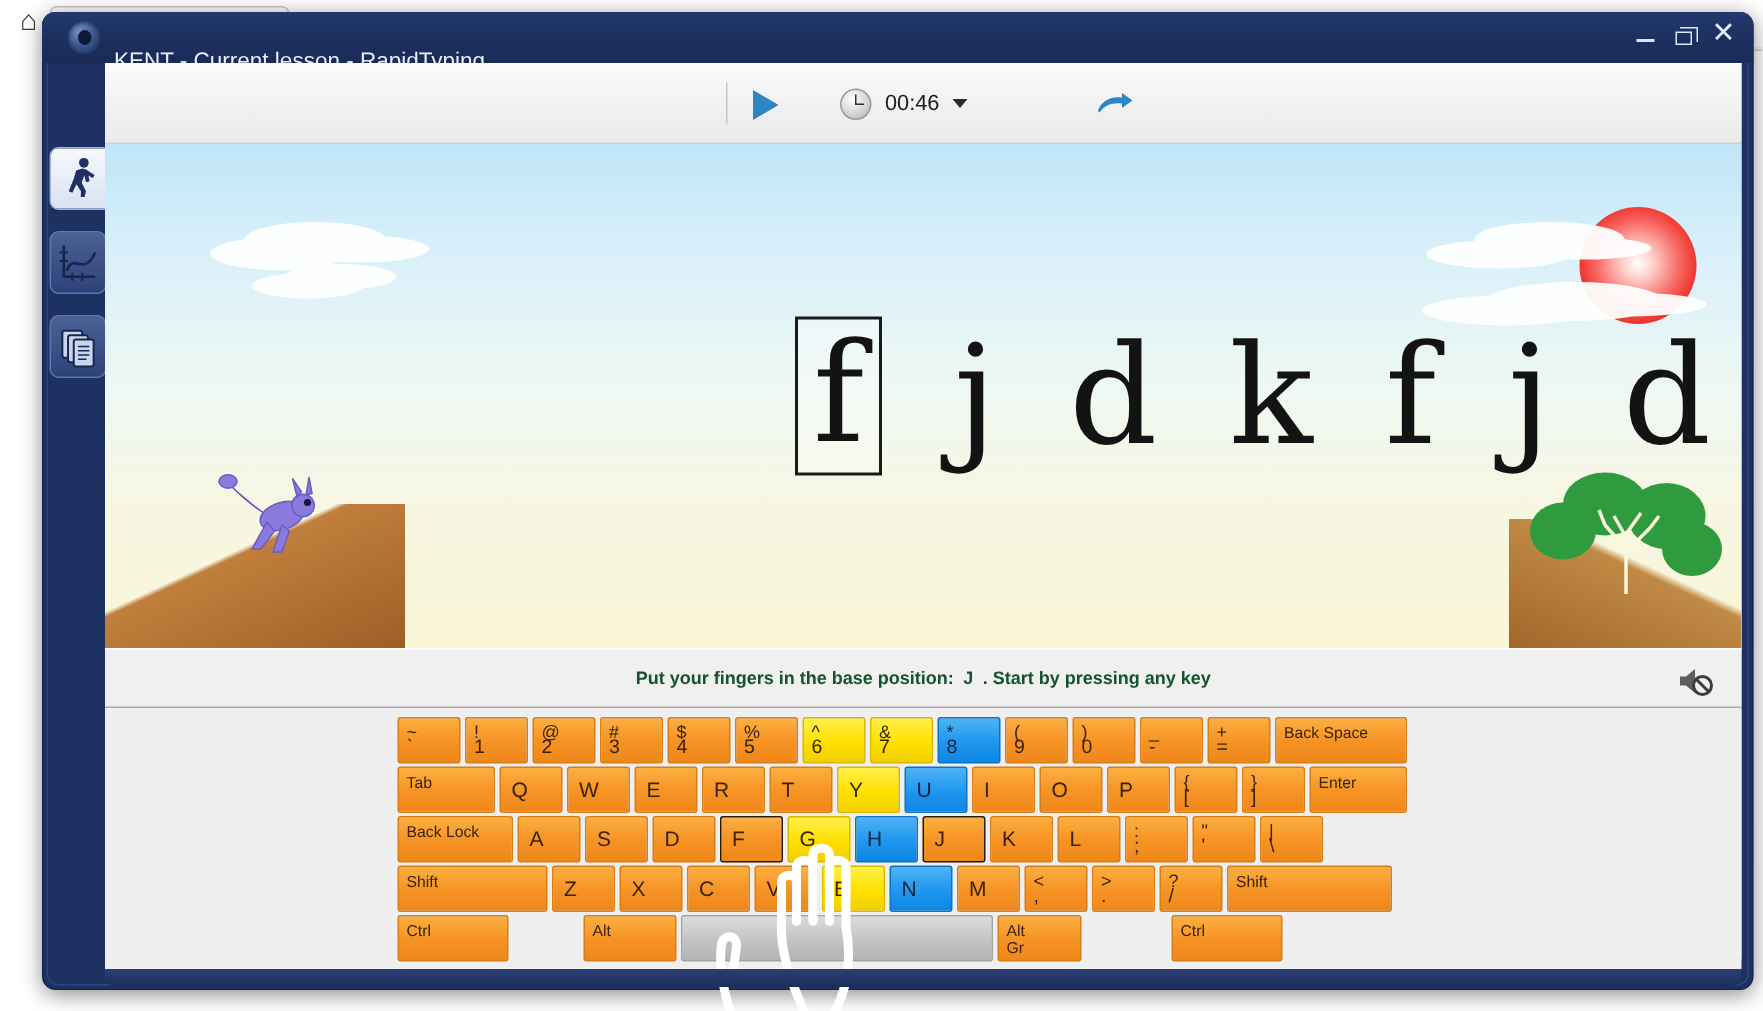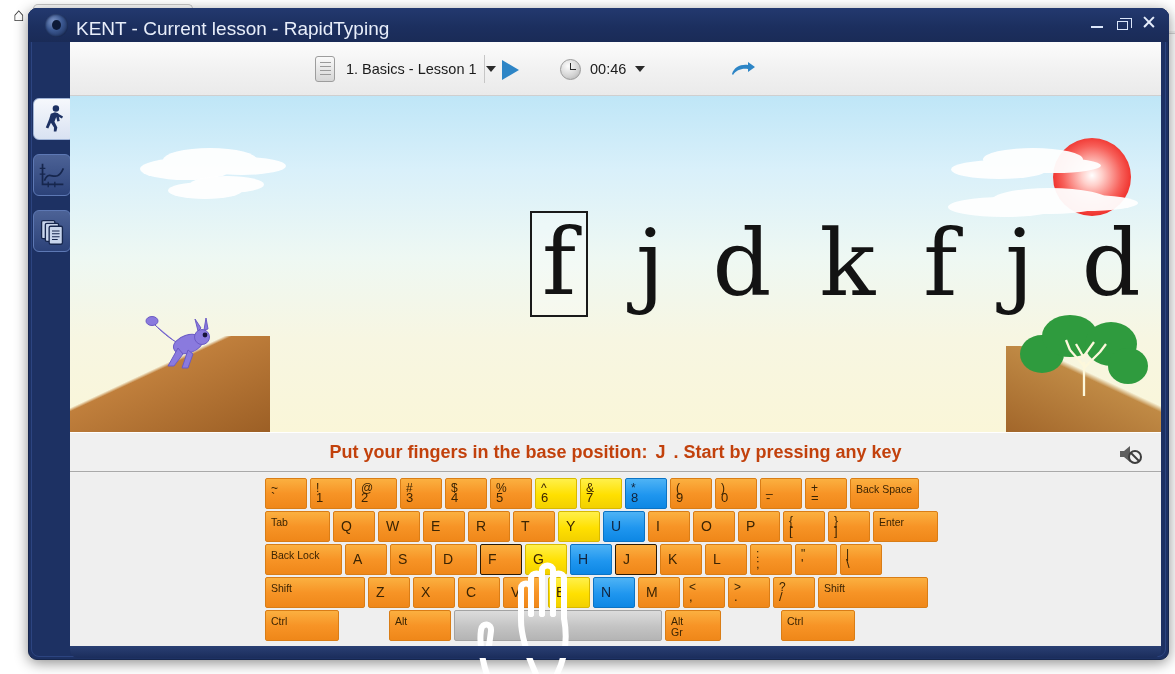--- a/index.html
+++ b/index.html
@@ -68,22 +68,22 @@
     position: absolute; left: 17px; top: 6px; width: 23px; height: 23px;
     border-radius: 50%;
     background: radial-gradient(circle at 36% 32%, #7b93c4 0%, #3b5891 42%, #16264d 100%);
     box-shadow: inset 0 0 3px #0b1533;
   }
   #app-logo::after{
     content:""; position:absolute; left:7px; top:6px; width:9px; height:10px;
     border-radius:50%; background:#0d1a38;
   }
   #win-title {
-    position: absolute; left: 48px; top: 4px; height: 27px; line-height: 34px;
-    font-size: 19px; color: #e8eefa; white-space: nowrap;
+    position: absolute; left: 48px; top: 16px; height: 27px; line-height: 34px;
+    font-size: 15px; color: #e8eefa; white-space: nowrap;
   }
   .win-btn {
     position: absolute; top: 9px; width: 20px; height: 18px;
     color: #e6eefc; font-size: 15px; line-height: 18px; text-align: center;
   }
   #btn-min { right: 62px; }
   #btn-max { right: 37px; }
   #btn-close { right: 10px; font-size: 19px; top: 6px; }
   .glyph-min { display:block; width:12px; height:2px; background:#dbe6fa; margin:9px auto 0;}
   .glyph-max { display:block; width:11px; height:9px; border:1.6px solid #dbe6fa; margin:4px auto 0; position:relative;}
@@ -209,21 +209,21 @@
     background: linear-gradient(205deg, rgba(250,246,216,0) 38%, #c08a45 42%, #a2662a 100%);
   }
   #bushes { position:absolute; right:8px; bottom:30px; width:145px; height:92px; }
 
   
   #hint-bar {
     position:absolute; left:0; top:390px; width:1091px; height:40px;
     background:#f0f0f0; border-top:1px solid #ffffff; border-bottom:1px solid #a9a9a9;
     display:flex; align-items:center; justify-content:center;
   }
-  #hint-text { font-size:18px; font-weight:bold; color:#c2410c; }
+  #hint-text { font-size:12px; font-weight:bold; color:#14532d; }
   #hint-text .base-key { margin:0 3px; }
   #mute-icon { position:absolute; right:18px; top:10px; width:26px; height:22px; }
 
   
   #kb-area {
     position:absolute; left:0; top:431px; width:1091px; height:173px;
     background:#efefef;
   }
   #keyboard { position:absolute; left:195px; top:5px; width:640px; height:165px; }
   .krow { position:absolute; left:0; height:31px; }
@@ -316,25 +316,20 @@
           <path d="M19 21 H27 M19 24 H27 M19 27 H27 M19 30 H25"></path>
         </g>
       </svg>
     </div>
   </div>
 
   <div id="client">
 
     <div id="toolbar">
 
-      <div class="tb-item" style="left:245px;">
-        <div id="doc-icon"></div>
-        <span class="tb-label">1. Basics - Lesson 1</span>
-        <span class="caret"></span>
-      </div>
 
       <div id="tb-divider"></div>
       <div id="play-btn"></div>
 
       <div class="tb-item" style="left:490px;">
         <div id="clock-icon"></div>
         <span class="tb-label">00:46</span>
         <span class="caret"></span>
       </div>
 
@@ -451,21 +446,21 @@
               <span class="kmain">0</span>
             </div>
             <div class="key" style="left: 495px; width: 42px;">
               <span class="ktop">_</span>
               <span class="kmain">-</span>
             </div>
             <div class="key" style="left: 540px; width: 42px;">
               <span class="ktop">+</span>
               <span class="kmain">=</span>
             </div>
-            <div class="key" style="left: 585px; width: 69px;">
+            <div class="key" style="left: 585px; width: 88px;">
               <span class="klbl">Back Space</span>
             </div>
           </div>
           <div class="krow" style="top: 33px;">
             <div class="key" style="left: 0px; width: 65px;">
               <span class="klbl">Tab</span>
             </div>
             <div class="key" style="left: 68px; width: 42px;">
               <span class="kletter">Q</span>
             </div>

